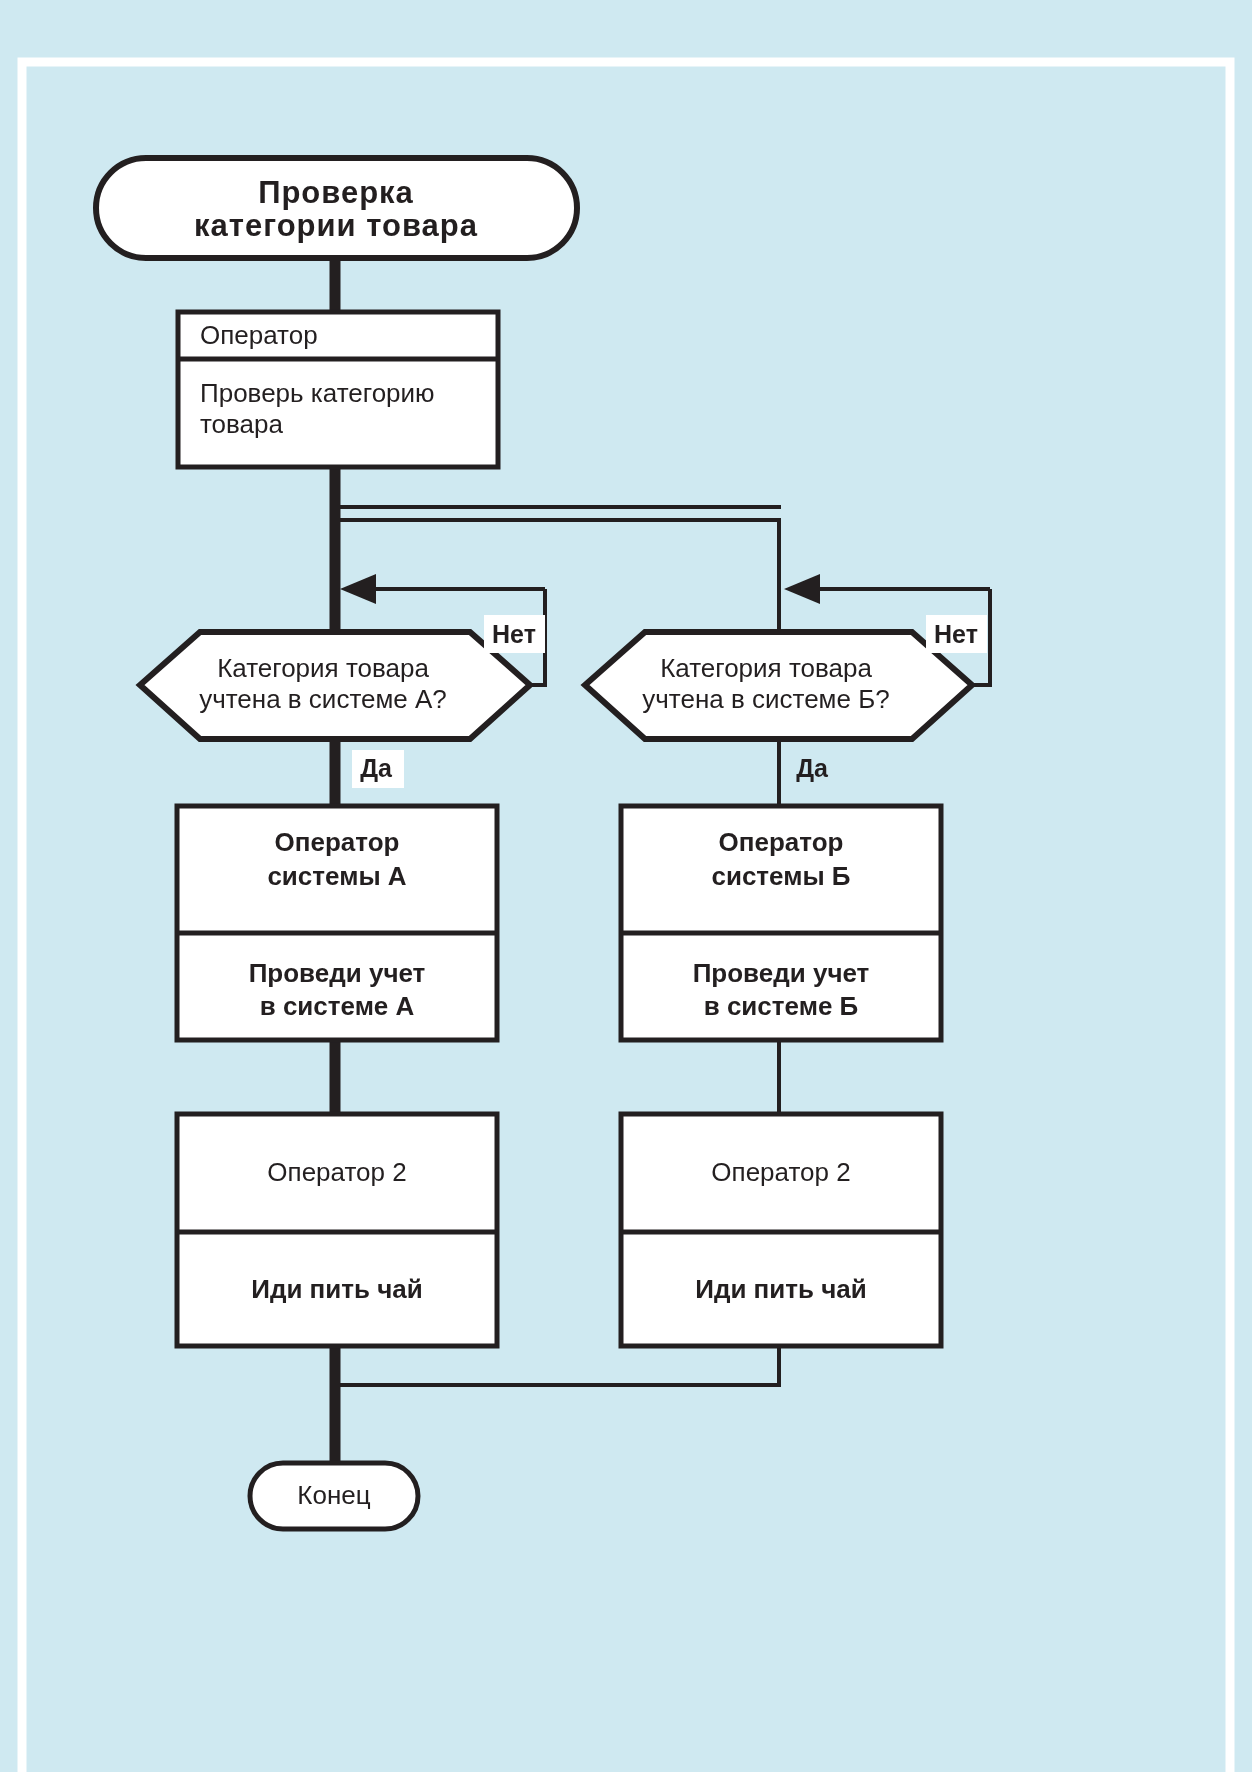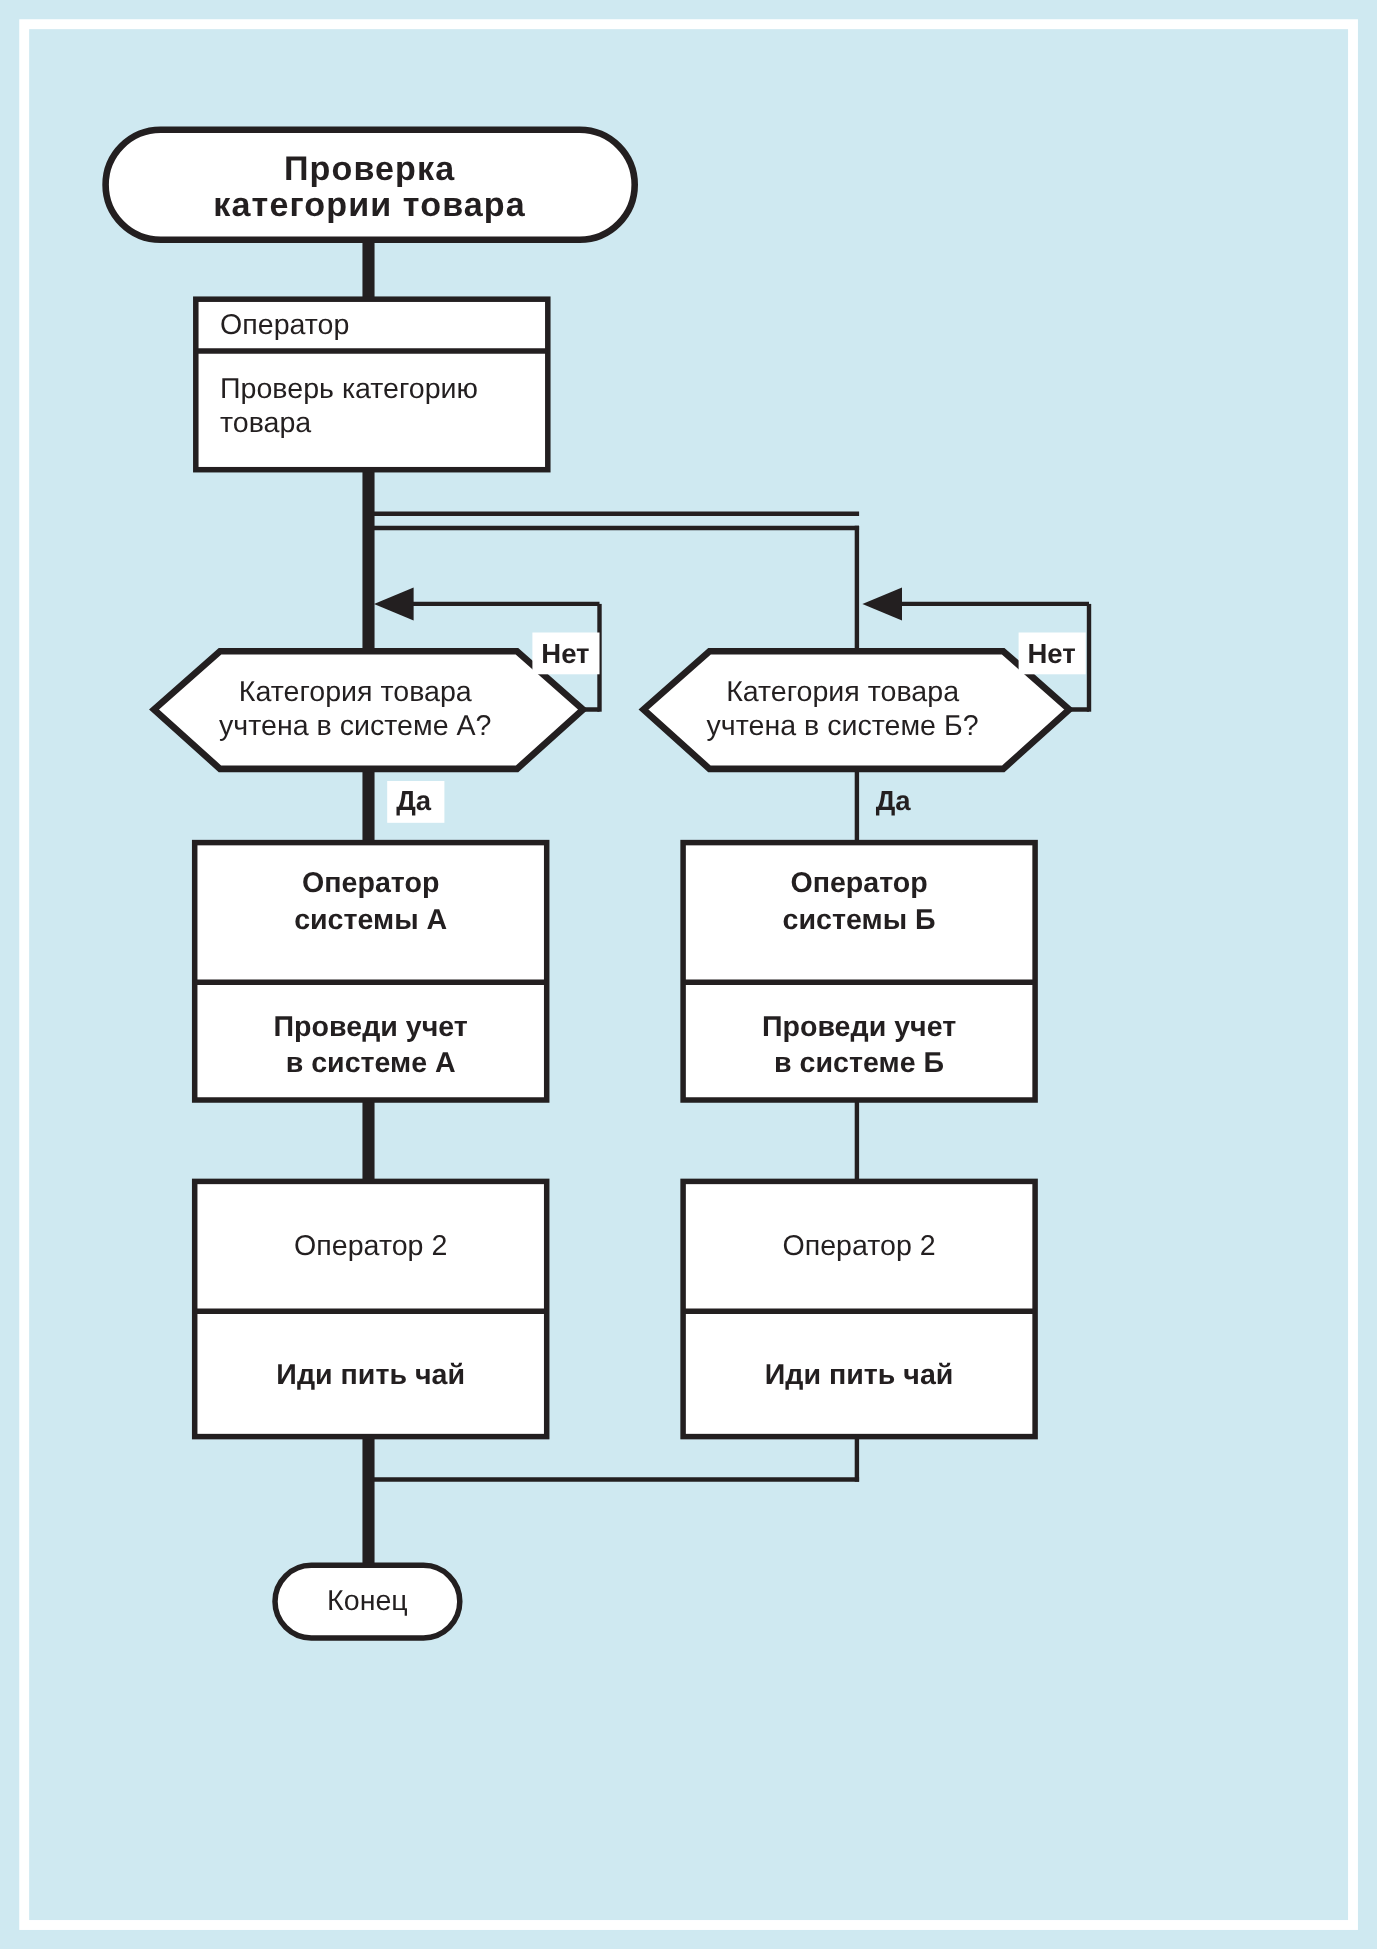--- a/index.html
+++ b/index.html
@@ -2,21 +2,21 @@
 <html><head>
 <meta charset="utf-8">
 <style>
   html,body{margin:0;padding:0;}
   body{
     width:1252px;height:1772px;
     background:#cfe9f1;
     font-family:"Liberation Sans", sans-serif;
     overflow:hidden;
   }
-  #stage{position:relative;width:1252px;height:1564px;}
+  #stage{position:relative;width:1252px;height:1564px;margin-top:40px;}
   svg{display:block;}
   .fc-text{
     font-family:"Liberation Sans", sans-serif;
     fill:#231f20;
     dominant-baseline:middle;
   }
   .t-title{font-size:31px;font-weight:bold;letter-spacing:1px;}
   .t-box{font-size:26px;}
   .t-boxb{font-size:26px;font-weight:bold;}
   .t-diamond{font-size:26px;}

